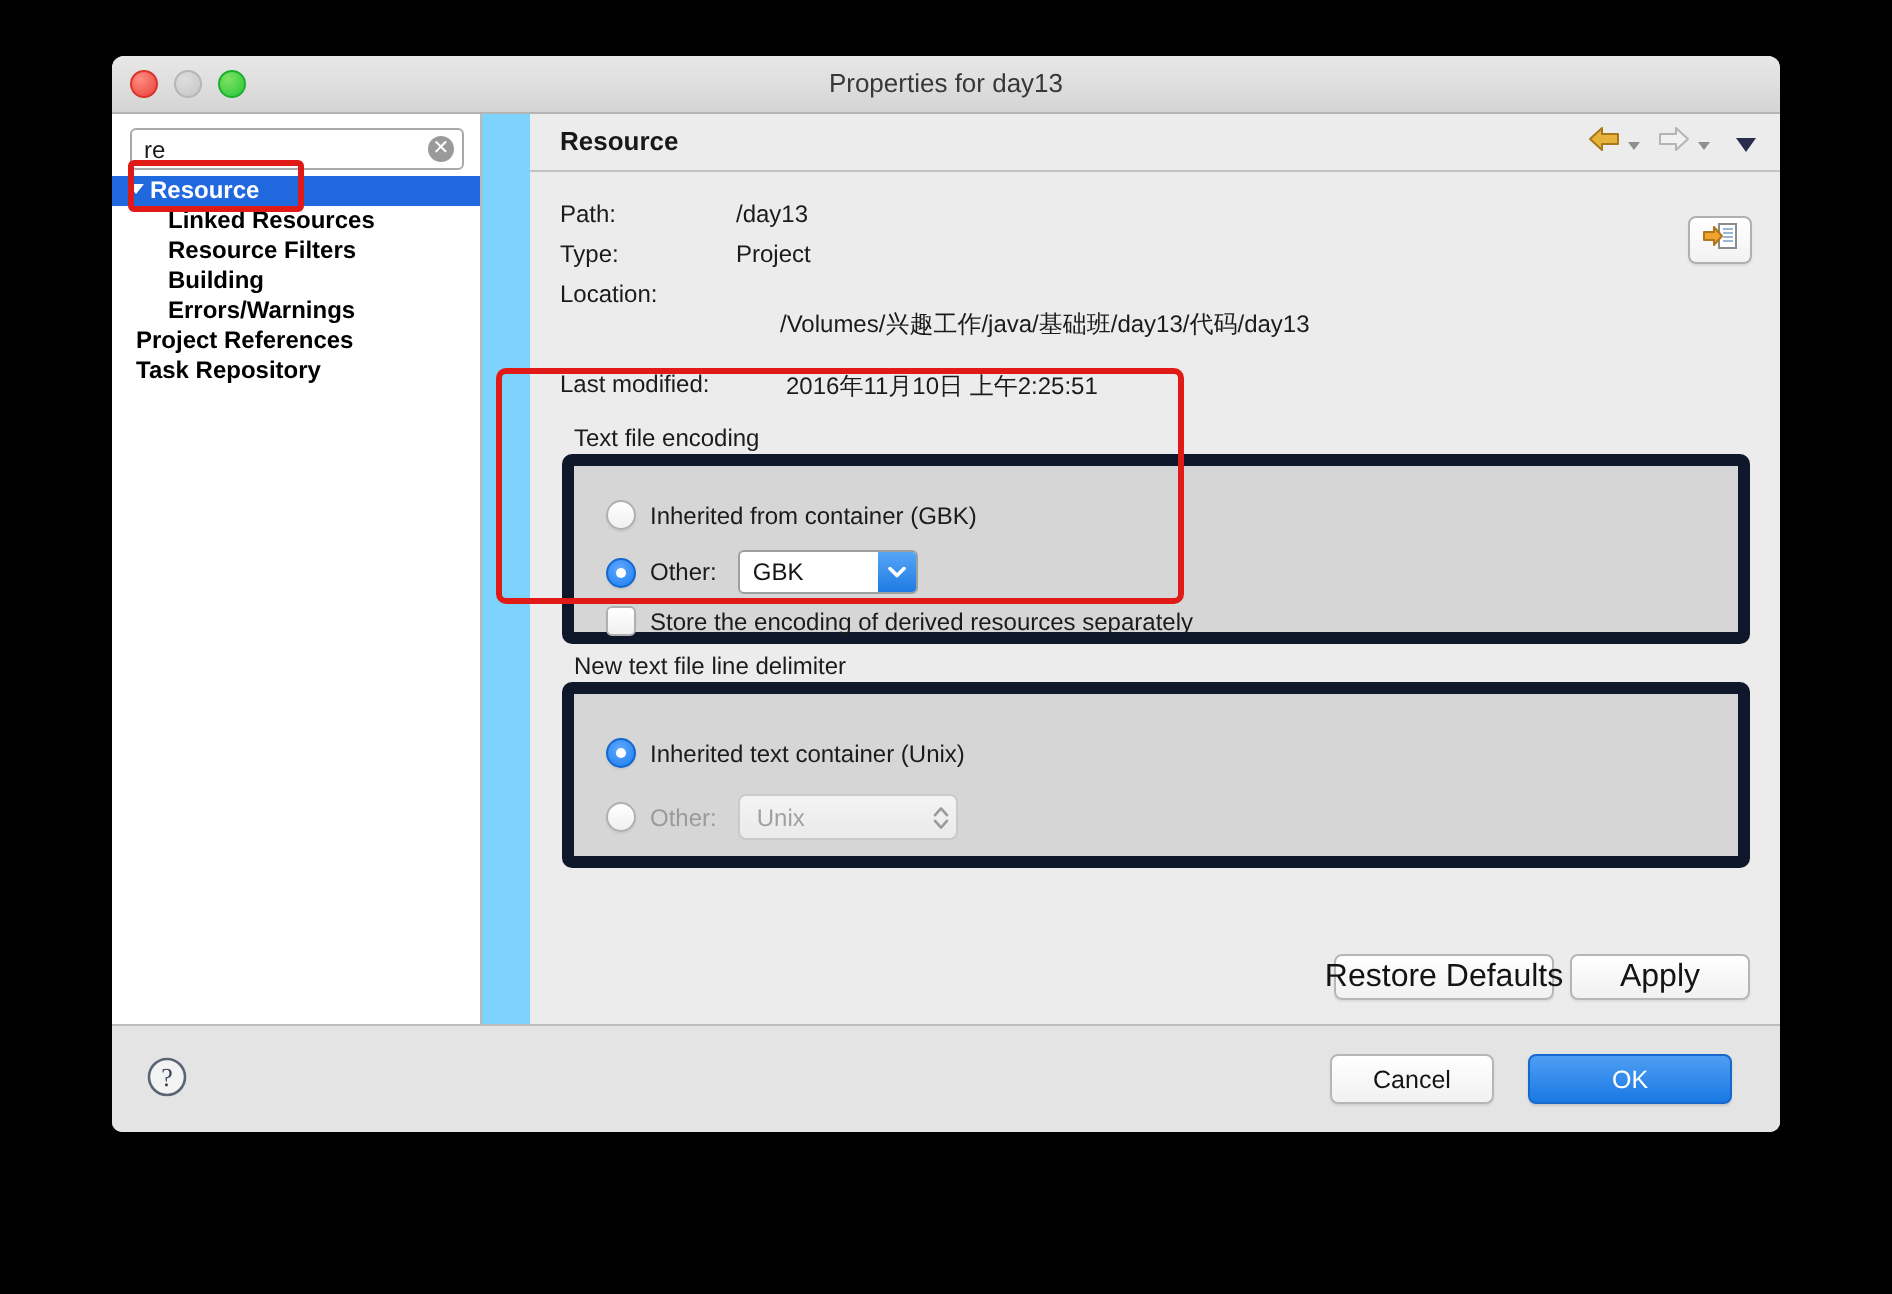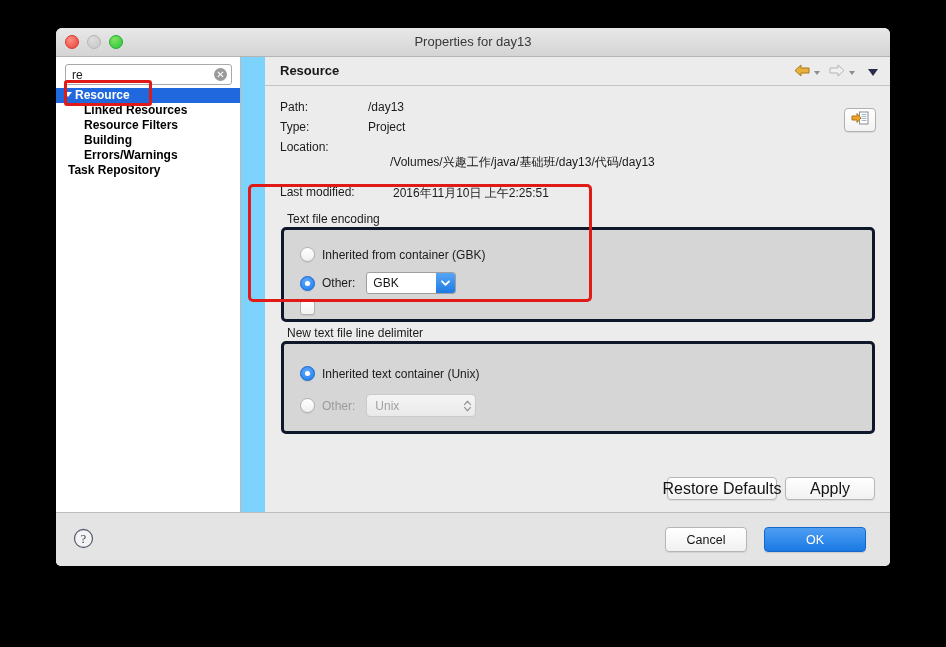--- a/index.html
+++ b/index.html
@@ -197,21 +197,21 @@
     left: 14px; top: 0;
     font-size: 12px;
     color: #1b1b1b;
     white-space: nowrap;
   }
   .group-box {
     position: absolute;
     left: 8px; top: 15px; right: 0;
     bottom: 0;
     background: #d6d6d6;
-    border: 3px solid #0f172a;
+    border: 6px solid #0f172a;
     border-radius: 5px;
   }
   .ctl-row {
     position: absolute;
     font-size: 12px;
     color: #1b1b1b;
     display: flex;
     align-items: center;
     white-space: nowrap;
   }
@@ -388,20 +388,21 @@
       <div id="search-wrap">
         <input id="search-input" type="text" value="re" style="">
         <div id="search-clear">✕</div>
       </div>
       <div id="tree">
           <div class="tree-row selected"><span style="display: inline-block; width: 8px;"></span><span class="twisty"></span><span class="tree-label">Resource</span></div>
           <div class="tree-row bold"><span style="display: inline-block; width: 28px;"></span><span class="tree-label">Linked Resources</span></div>
           <div class="tree-row bold"><span style="display: inline-block; width: 28px;"></span><span class="tree-label">Resource Filters</span></div>
           <div class="tree-row bold"><span style="display: inline-block; width: 28px;"></span><span class="tree-label">Building</span></div>
           <div class="tree-row bold"><span style="display: inline-block; width: 28px;"></span><span class="tree-label">Errors/Warnings</span></div>
+          <div class="tree-row bold"><span style="display: inline-block; width: 12px;"></span><span class="tree-label">Project References</span></div>
           <div class="tree-row bold"><span style="display: inline-block; width: 12px;"></span><span class="tree-label">Task Repository</span></div>
         </div>
     </div>
 
     <div id="panel">
 
       <div id="panel-header">
         <div id="panel-title">Resource</div>
         <div id="panel-nav">
           <span>
@@ -461,20 +462,21 @@
               <span class="combo-value">GBK</span>
               <span class="combo-arrow">
                 <svg width="9" height="6" viewBox="0 0 9 6">
                   <path d="M1 1.3 L4.5 4.8 L8 1.3" fill="none" stroke="#ffffff" stroke-width="1.8" stroke-linecap="round" stroke-linejoin="round"></path>
                 </svg>
               </span>
             </span>
           </div>
           <div class="ctl-row" style="left:16px; top:70px;">
             <span class="checkbox"></span>
+            <span>Store the encoding of derived resources separately</span>
           </div>
         </div>
       </div>
 
       <div class="group" style="left:8px; top:269px; right:15px; height:108px;">
         <div class="group-title">New text file line delimiter</div>
         <div class="group-box">
           <div class="ctl-row" style="left:16px; top:22px;">
             <span class="radio on"></span>
             <span>Inherited text container (Unix)</span>

